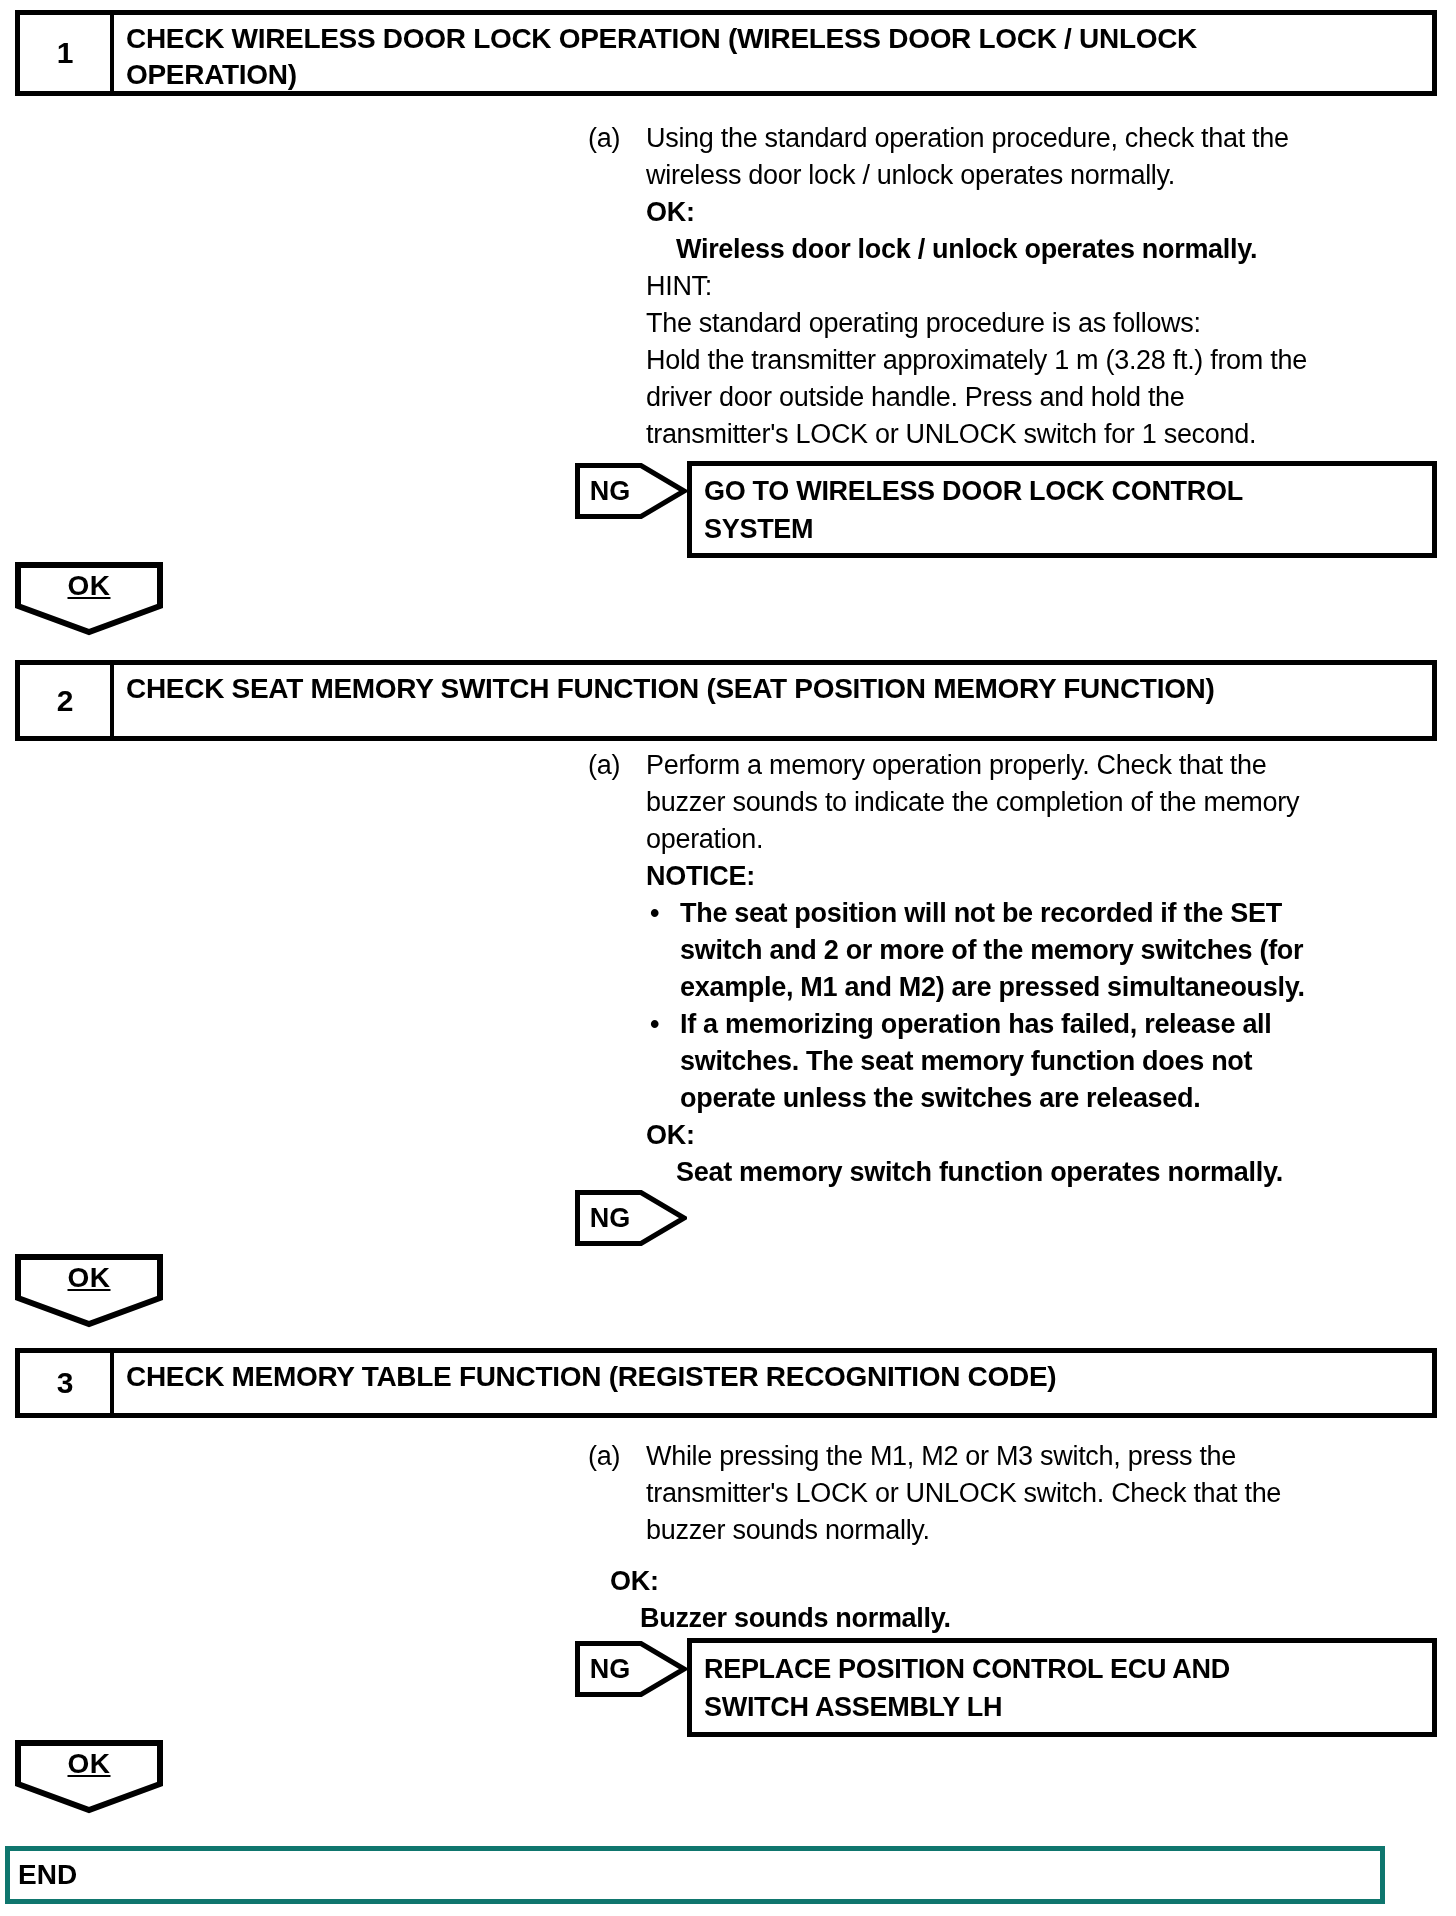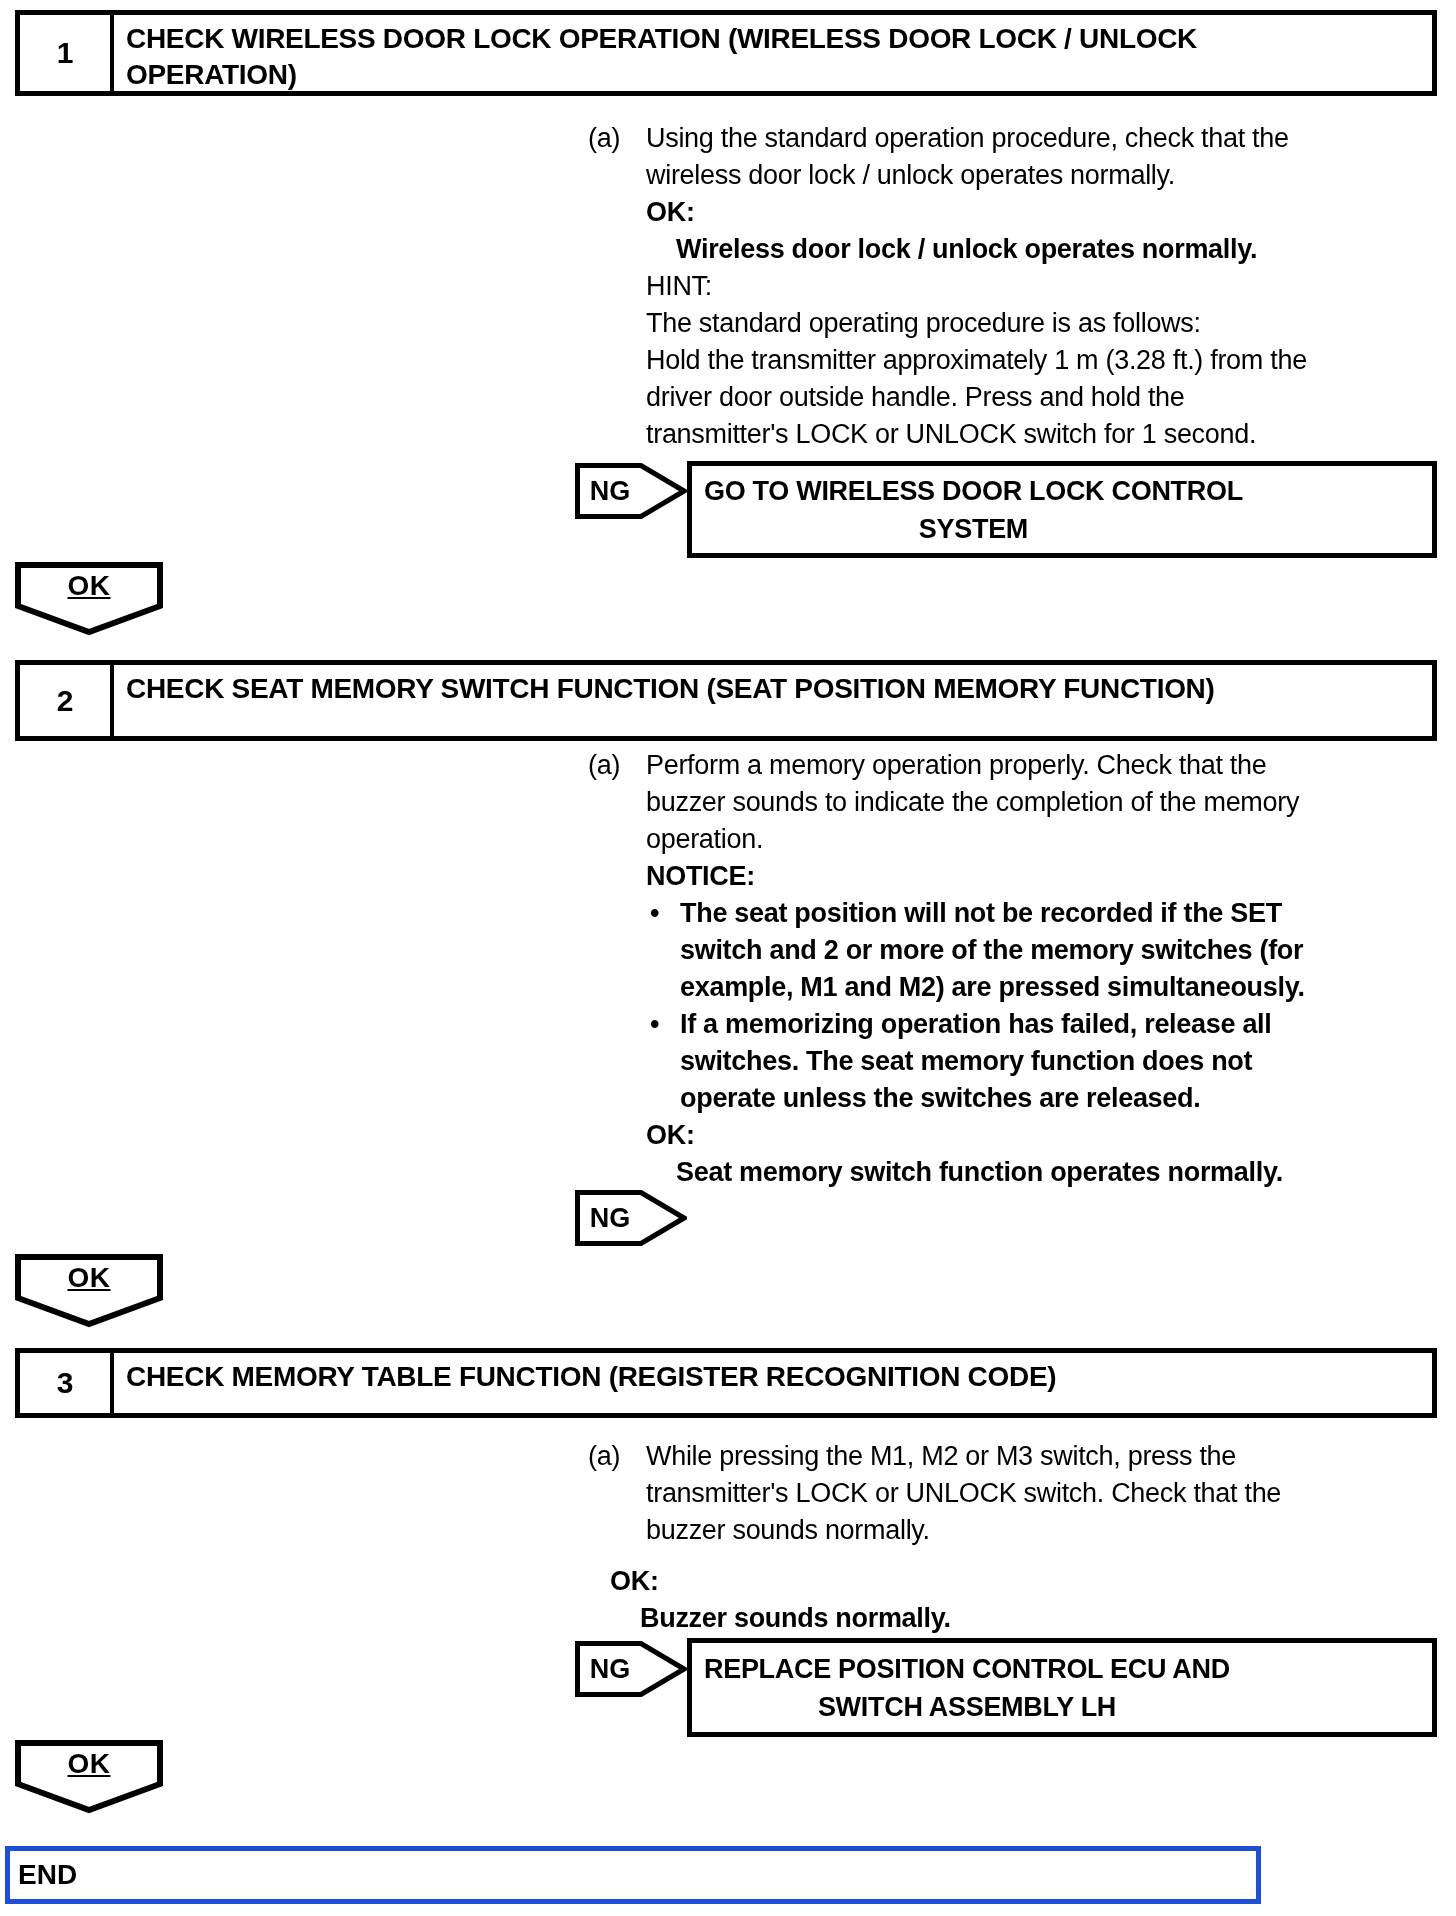--- a/index.html
+++ b/index.html
@@ -41,34 +41,34 @@
   .ng-arrow{position:absolute;width:112px;height:56px;}
   .ng-arrow svg{position:absolute;left:0;top:0;}
   .ng-label{
     position:absolute;left:0;top:0;width:70px;height:56px;
     display:flex;align-items:center;justify-content:center;
     font-weight:bold;font-size:27px;
   }
   .ng-box{
     position:absolute;left:687px;width:750px;box-sizing:border-box;border:5px solid #000;
     display:flex;align-items:center;padding-left:12px;background:#fff;
-    font-weight:bold;font-size:27px;line-height:38px;letter-spacing:-0.3px;white-space:pre-line;text-align:center;
+    font-weight:bold;font-size:27px;line-height:38px;letter-spacing:-0.3px;white-space:pre-line;
   }
   
   .ok-marker{position:absolute;left:15px;width:148px;height:74px;}
   .ok-marker svg{position:absolute;left:0;top:0;}
   .ok-label{
     position:absolute;left:0;top:2px;width:148px;height:44px;
     display:flex;align-items:center;justify-content:center;
     font-weight:bold;font-size:28px;letter-spacing:0.5px;text-decoration:underline;
   }
   
   .end-box{
-    position:absolute;left:5px;top:1846px;width:1256px;height:58px;box-sizing:border-box;
-    border:5px solid #1d4ed8;display:flex;align-items:center;padding-left:8px;
+    position:absolute;left:5px;top:1846px;width:1380px;height:58px;box-sizing:border-box;
+    border:5px solid #0f766e;display:flex;align-items:center;padding-left:8px;
     font-weight:bold;font-size:28px;background:#fff;
   }
 </style>
 </head>
 <body>
 
 <div class="page">
 
   <div class="step-header" style="top:10px;height:86px;">
     <div class="step-num">1</div>

